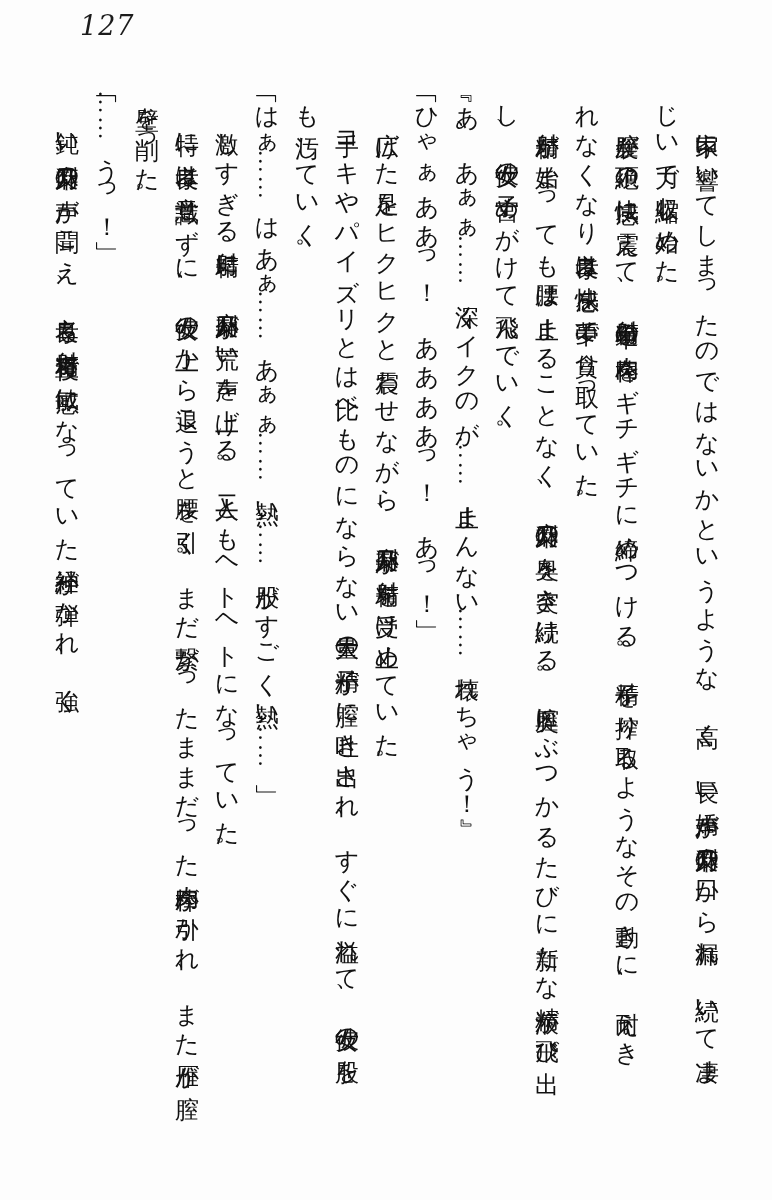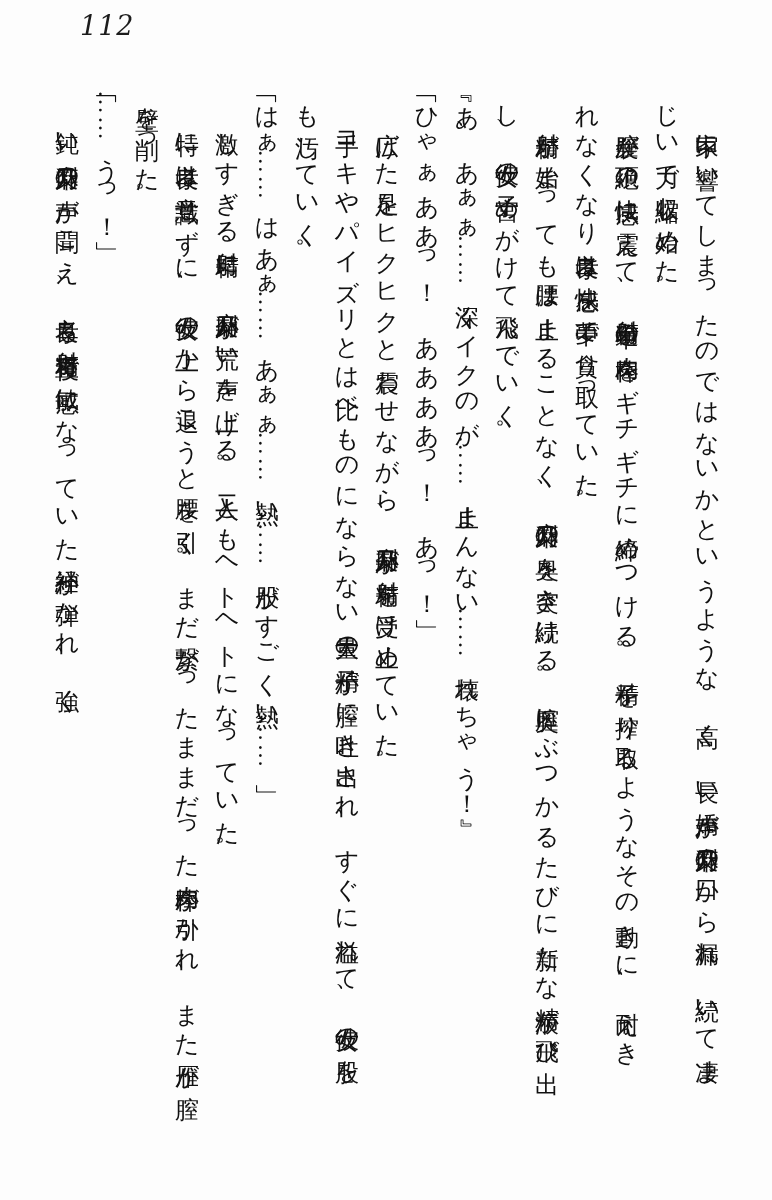--- a/index.html
+++ b/index.html
@@ -46,21 +46,21 @@
   }
   .para[data-indent="true"] {
     text-indent: 26px; 
   }
 </style>
 </head>
 <body>
 
 <div class="page">
 
-  <div class="page-number">112</div>
+  <div class="page-number">127</div>
 
   <div class="text-block">
     <p class="para" data-indent="true">家中に響いてしまったのではないかというような、高く、長い嬌声が麻梨乃の口から漏れ、続いて凄まじい力で収縮し始めた。</p>
     <p class="para" data-indent="true">膣襞が絶頂の快感に震えて、射精途中の肉棒をギチギチに締めつける。精子を搾り取るようなその動きに、耐えきれなくなり良孝は快感を夢中で貪り取っていた。</p>
     <p class="para" data-indent="true">射精が始まっても腰は止まることなく、麻梨乃の奥を突き続ける。膣奥にぶつかるたびに新たな精液が飛び出し、彼女の子宮めがけて飛んでいく。</p>
     <p class="para" data-indent="false">『あ、あぁぁ……深くイクのが……止まんない……壊れちゃう！』</p>
     <p class="para" data-indent="false">「ひゃぁああっ！　ああああっ！　あっ！」</p>
     <p class="para" data-indent="true">広げた足をヒクヒクと震わせながら、麻梨乃が射精を受け止めていた。</p>
     <p class="para" data-indent="true">手コキやパイズリとは比べものにならない大量の精子が膣に吐き出され、すぐに溢れて、彼女の股をも汚していく。</p>
     <p class="para" data-indent="false">「はぁ……はあぁ……あぁぁ……熱い……股がすごく熱い……」</p>

